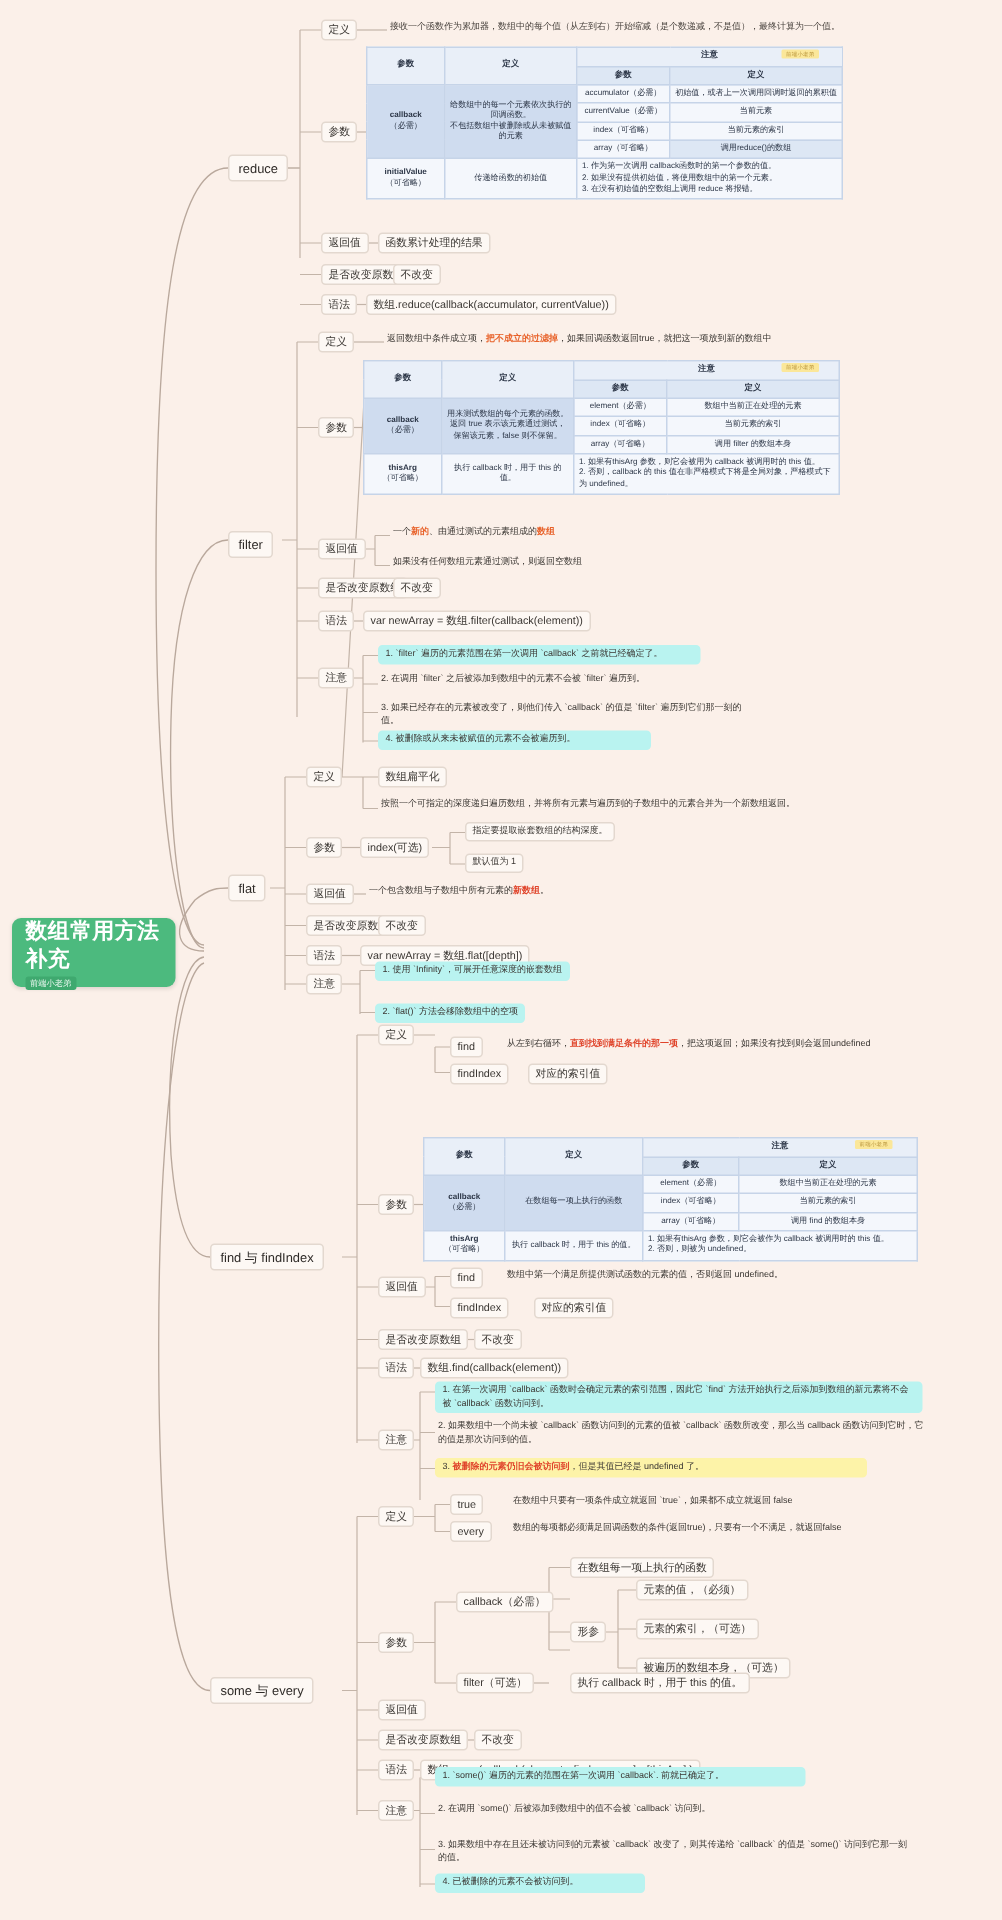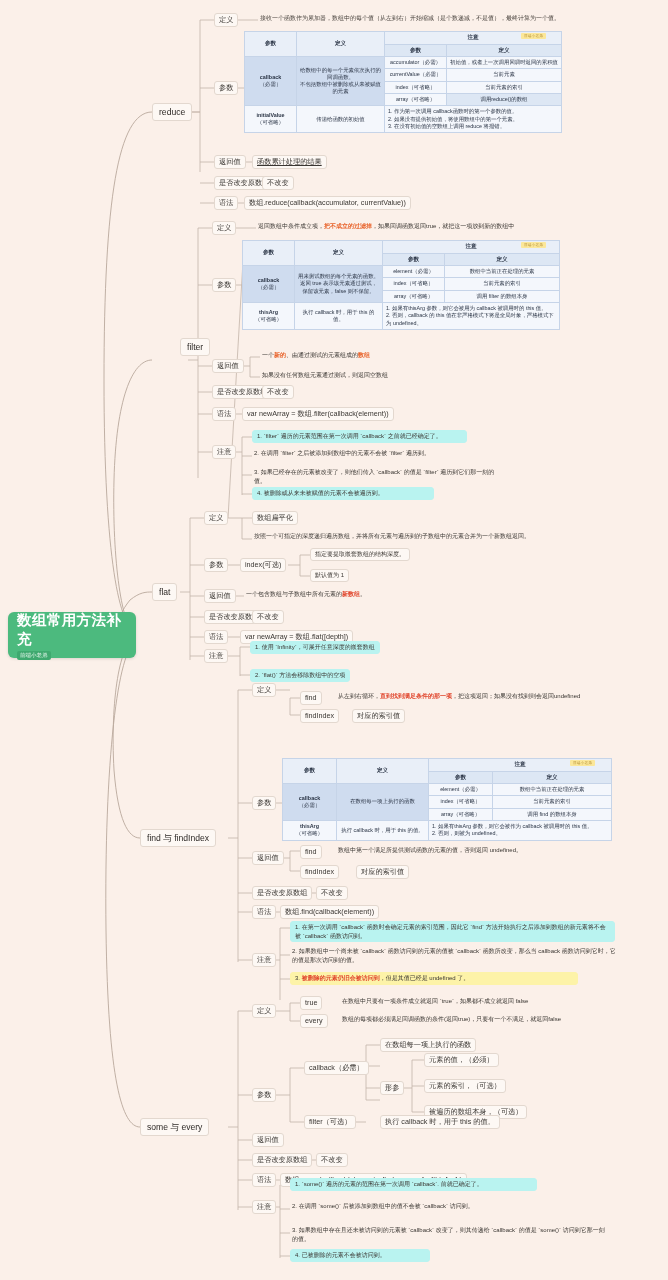--- a/index.html
+++ b/index.html
@@ -21,21 +21,21 @@
     font-size: 7.2px;
     line-height: 1.45;
     color: #3a3632;
     white-space: nowrap;
   }
   .node.wrap { white-space: normal; }
 
   .root {
     position: absolute;
     left: 8px; top: 612px;
-    width: 128px; height: 46px;
+    width: 109px; height: 46px;
     background: #4cba7e;
     border: none; border-radius: 6px;
     color: #fff;
     display: flex; flex-direction: column;
     justify-content: center; align-items: flex-start;
     padding: 4px 9px;
     box-shadow: 0 1px 3px rgba(0,0,0,.12);
   }
   .root-title { font-size: 14.5px; font-weight: bold; letter-spacing: .4px; }
   .root-badge {
@@ -152,21 +152,21 @@
       <path d="M266 1207 L 280 1207 M280 1185 L 280 1258 M280 1185 L 290 1185 M280 1209 L 290 1209 M280 1233 L 290 1233 M280 1256 L 290 1256"></path>
     </g>
   </svg>
 
   <div class="root">
     <div class="root-title">数组常用方法补充</div>
     <div class="root-badge">前端小老弟</div>
   </div>
 
   <div class="node branch" style="left:152px; top:103px;"><span>reduce</span></div>
-  <div class="node branch" style="left:152px; top:338px;margin-left:28px;"><span>filter</span></div>
+  <div class="node branch" style="left:152px; top:354px;"><span>filter</span></div>
   <div class="node branch" style="left:152px; top:583px;"><span>flat</span></div>
   <div class="node branch" style="left:140px; top:829px;"><span>find 与 findIndex</span></div>
   <div class="node branch" style="left:140px; top:1118px;"><span>some 与 every</span></div>
 
   <div class="node" style="left:214px; top:13px;"><span>定义</span></div>
   <div class="node plain" style="left:258px; top:14px; font-size:6px; color:#453f3a;">接收一个函数作为累加器，数组中的每个值（从左到右）开始缩减（是个数递减，不是值），最终计算为一个值。</div>
 
   <div class="node" style="left:214px; top:81px;"><span>参数</span></div>
 
   <table class="tbl" style="left:244px; top:31px; width:318px;">
@@ -212,21 +212,21 @@
         <div>1. 作为第一次调用 callback函数时的第一个参数的值。</div>
         <div>2. 如果没有提供初始值，将使用数组中的第一个元素。</div>
         <div>3. 在没有初始值的空数组上调用 reduce 将报错。</div>
       </td>
     </tr>
   </tbody>
     </table>
   <div class="watermark" style="left:521px; top:33px;">前端小老弟</div>
 
   <div class="node" style="left:214px; top:155px;"><span>返回值</span></div>
-  <div class="node" style="left:252px; top:155px;text-decoration:underline;">函数累计处理的结果</div>
+  <div class="node" style="left:252px; top:155px;">函数累计处理的结果</div>
 
   <div class="node" style="left:214px; top:176px;"><span>是否改变原数组</span></div>
   <div class="node" style="left:262px; top:176px;">不改变</div>
 
   <div class="node" style="left:214px; top:196px;"><span>语法</span></div>
   <div class="node" style="left:244px; top:196px;">数组.reduce(callback(accumulator, currentValue))</div>
 
   <div class="node" style="left:212px; top:221px;"><span>定义</span></div>
   <div class="node plain" style="left:256px; top:222px; font-size:6px;"><span>返回数组中条件成立项，</span><span class="em-orange">把不成立的过滤掉</span><span>，如果回调函数返回true，就把这一项放到新的数组中</span></div>
 

